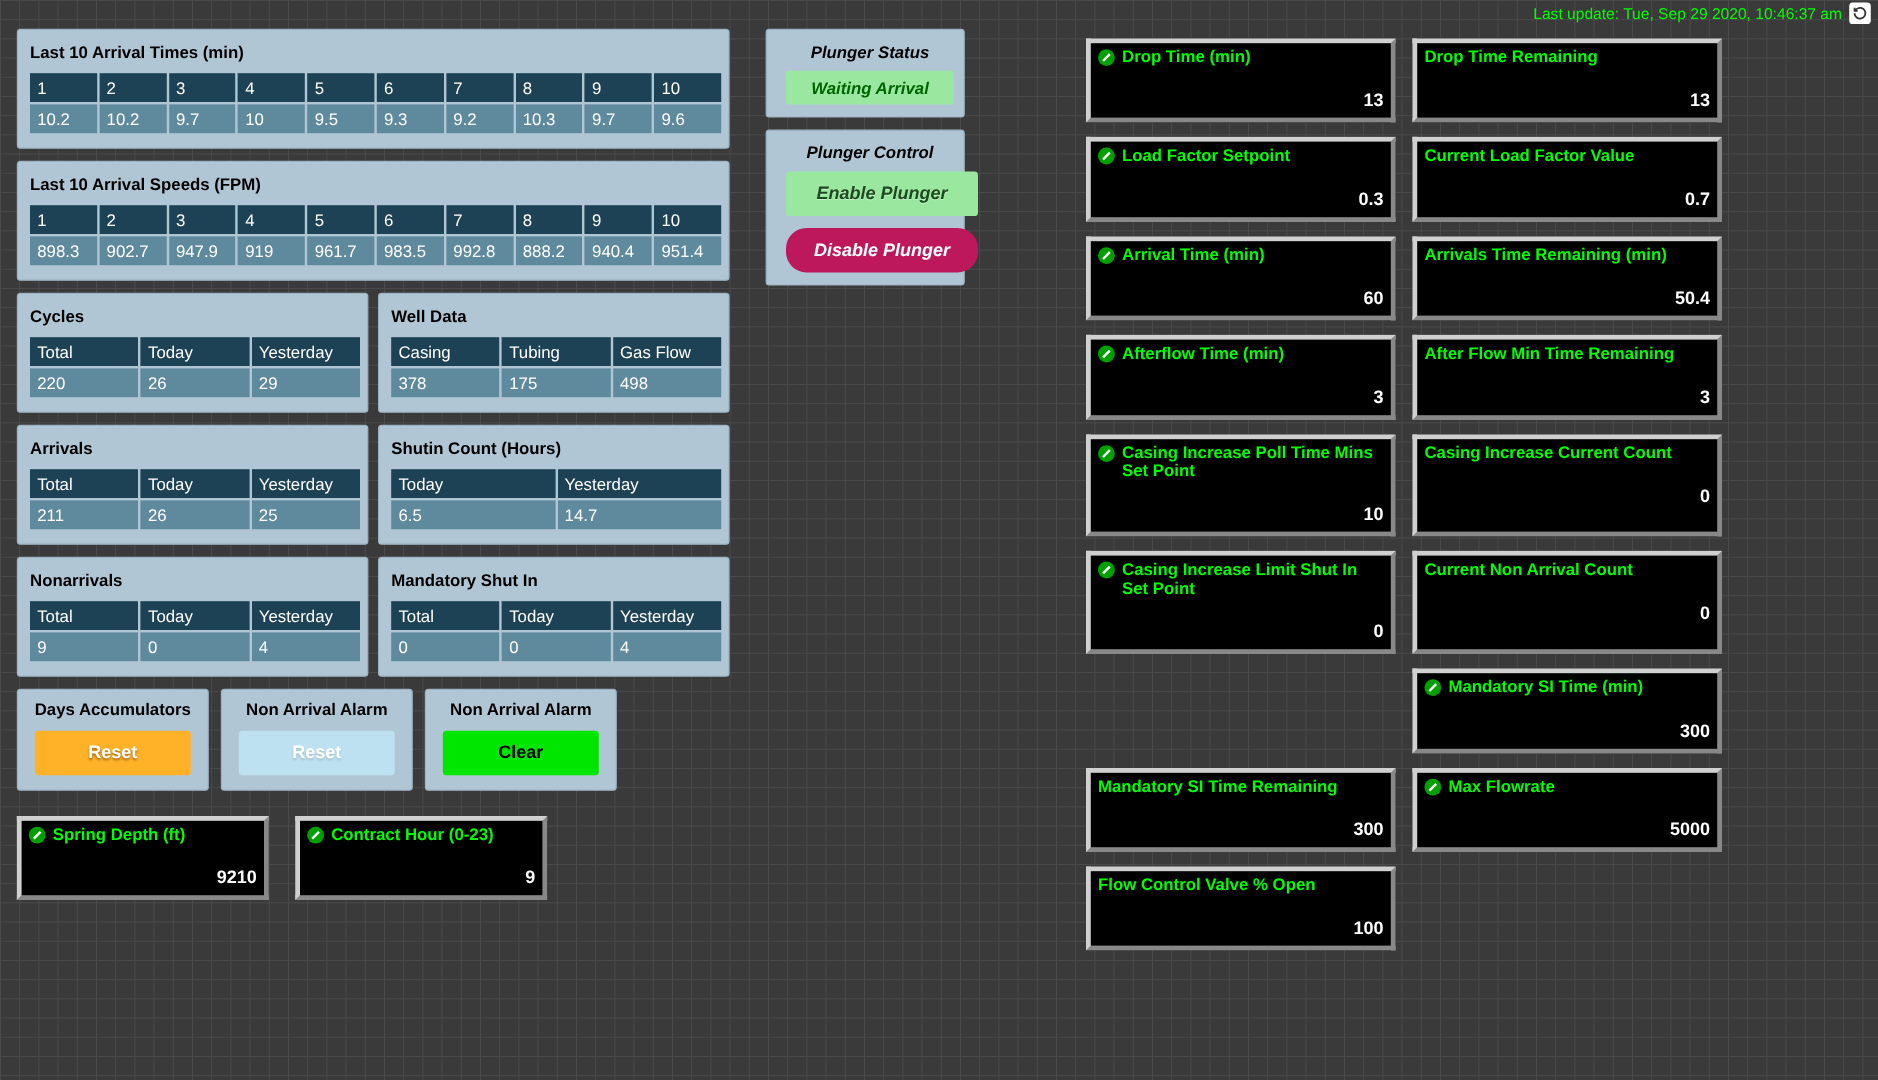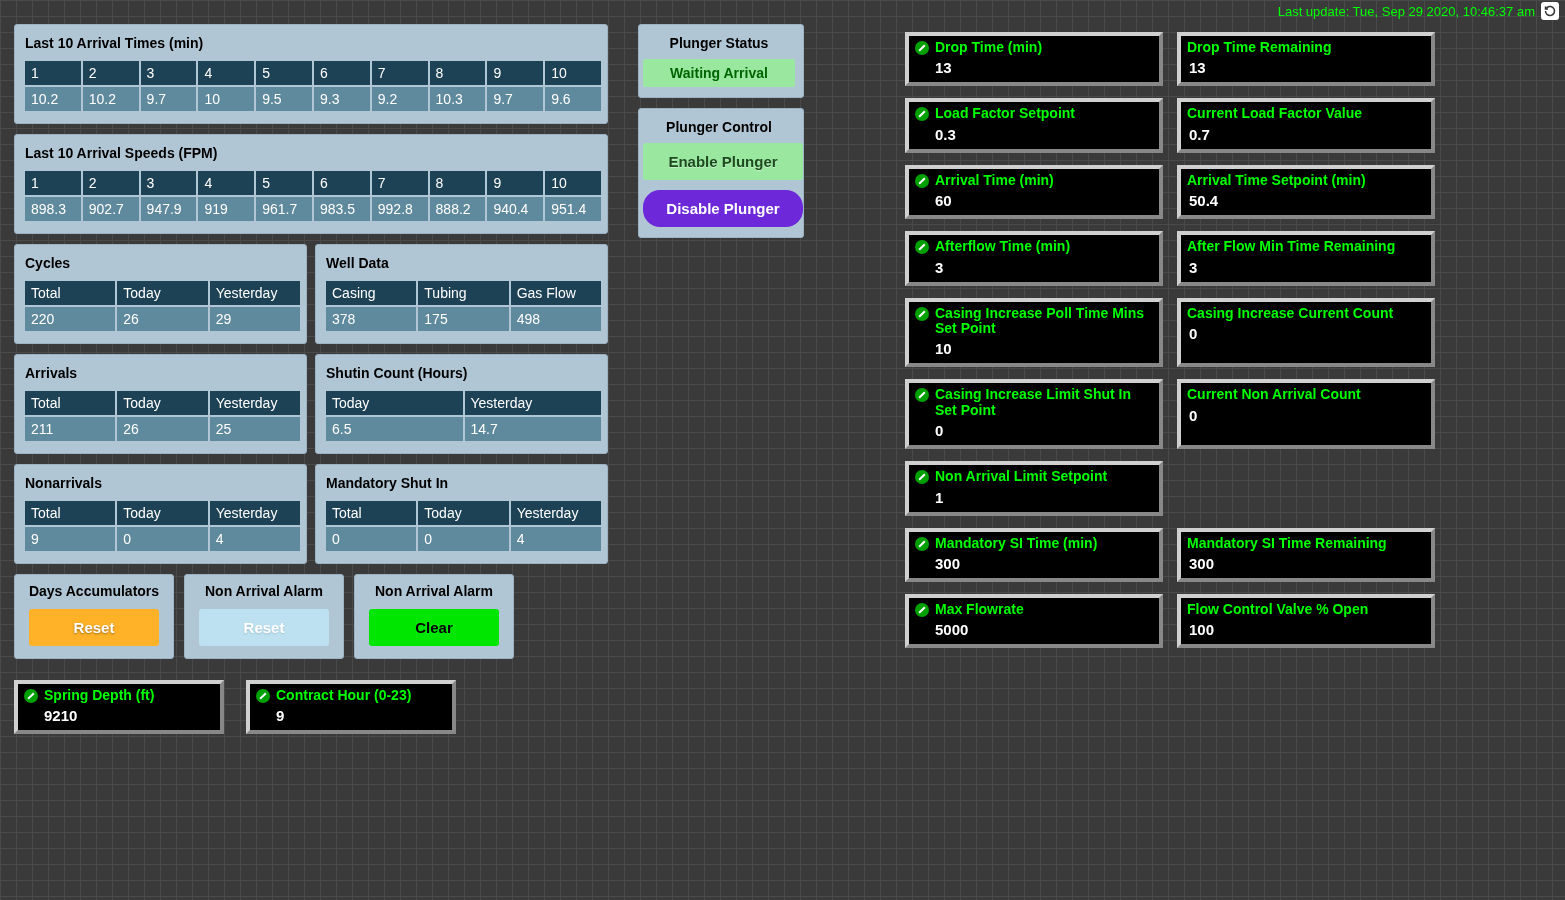--- a/index.html
+++ b/index.html
@@ -120,29 +120,29 @@
     font-weight: bold;
     font-size: 15px;
     border-radius: 3px;
     cursor: pointer;
     margin: 0 auto;
   }
   .btn-orange { background: #ffb128; color: #fff; text-shadow: 0 1px 2px rgba(0,0,0,0.4); }
   .btn-lightblue { background: #bde1f0; color: #fff; text-shadow: 0 1px 2px rgba(0,0,0,0.15); }
   .btn-green { background: #00e600; color: #000; }
   .btn-lightgreen { background: #9ae8a0; color: #1d4a1e; font-weight: bold; text-shadow: 0 1px 0 rgba(255,255,255,0.4); }
-  .btn-red { background: #6d28d9; color: #fff; border-radius: 17px; }
+  .btn-red { background: #be185d; color: #fff; border-radius: 17px; }
 
   
   .center-col {
     position: absolute;
     left: 638px; top: 24px;
     width: 166px;
   }
-  .center-col .panel { padding: 6px 8px 10px 4px; }
+  .center-col .panel { padding: 6px 8px 10px 16px; font-style: italic; }
   .status-pill {
     background: #9ae8a0;
     color: #006400;
     text-align: center;
     font-weight: bold;
     padding: 6px 4px;
     border-radius: 2px;
   }
   .center-col .btn { width: 160px; margin-bottom: 10px; }
   .center-col .btn:last-child { margin-bottom: 0; }
@@ -189,23 +189,24 @@
   .param-label .ico::after {
     content: "";
     width: 8px; height: 2px;
     background: #fff;
     transform: rotate(-45deg);
     position: absolute;
   }
   .param-value {
     color: #fff;
     font-weight: bold;
-    margin-top: 4px;
+    margin-top: 20px;
     padding-left: 20px;
     font-size: 15px;
+    text-align: right;
   }
   .param-value.noicon { padding-left: 2px; }
 
   
   .bottom-params {
     position: absolute;
     left: 14px;
     top: 680px;
     display: flex;
     gap: 22px;
@@ -460,21 +461,21 @@
       </div>
       <div class="param-cell">
         <div class="param-label">
           <span class="ico"></span>
           <span>Arrival Time (min)</span>
         </div>
         <div class="param-value">60</div>
       </div>
       <div class="param-cell">
         <div class="param-label">
-          <span>Arrival Time Setpoint (min)</span>
+          <span>Arrivals Time Remaining (min)</span>
         </div>
         <div class="param-value noicon">50.4</div>
       </div>
       <div class="param-cell">
         <div class="param-label">
           <span class="ico"></span>
           <span>Afterflow Time (min)</span>
         </div>
         <div class="param-value">3</div>
       </div>
@@ -503,27 +504,20 @@
           <span>Casing Increase Limit Shut In Set Point</span>
         </div>
         <div class="param-value">0</div>
       </div>
       <div class="param-cell">
         <div class="param-label">
           <span>Current Non Arrival Count</span>
         </div>
         <div class="param-value noicon">0</div>
       </div>
-      <div class="param-cell">
-        <div class="param-label">
-          <span class="ico"></span>
-          <span>Non Arrival Limit Setpoint</span>
-        </div>
-        <div class="param-value">1</div>
-      </div>
       <div class="param-cell empty"></div>
       <div class="param-cell">
         <div class="param-label">
           <span class="ico"></span>
           <span>Mandatory SI Time (min)</span>
         </div>
         <div class="param-value">300</div>
       </div>
       <div class="param-cell">
         <div class="param-label">

